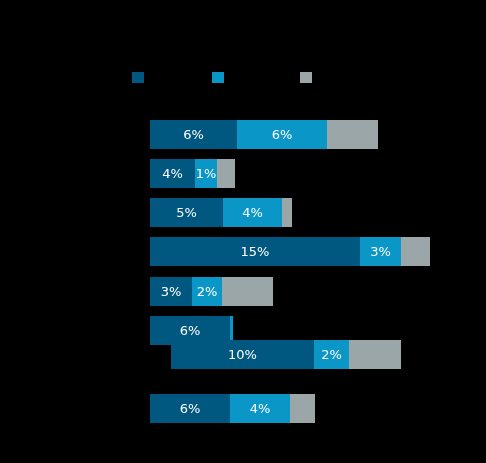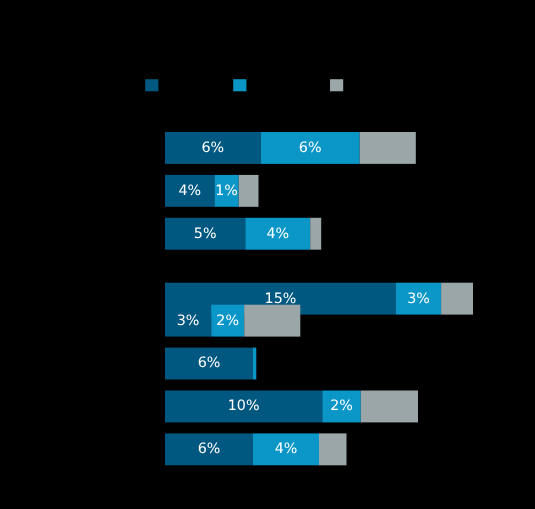--- a/index.html
+++ b/index.html
@@ -58,21 +58,21 @@
       </div>
       <div class="bar-row" style="top: 198px; width: 486px;">
         <div class="seg" style="left: 150px; width: 73px; background: rgb(0, 87, 127);">
           <span>5%</span>
         </div>
         <div class="seg" style="left: 223px; width: 59px; background: rgb(11, 150, 200);">
           <span>4%</span>
         </div>
         <div class="seg" style="left: 282px; width: 10px; background: rgb(155, 166, 168);"></div>
       </div>
-      <div class="bar-row" style="top: 237px; width: 486px; margin-top: 20px;">
+      <div class="bar-row" style="top: 237px; width: 486px;">
         <div class="seg" style="left: 150px; width: 210px; background: rgb(0, 87, 127);">
           <span>15%</span>
         </div>
         <div class="seg" style="left: 360px; width: 41px; background: rgb(11, 150, 200);">
           <span>3%</span>
         </div>
         <div class="seg" style="left: 401px; width: 29px; background: rgb(155, 166, 168);"></div>
       </div>
       <div class="bar-row" style="top: 277px; width: 486px;">
         <div class="seg" style="left: 150px; width: 42px; background: rgb(0, 87, 127);">
@@ -82,21 +82,21 @@
           <span>2%</span>
         </div>
         <div class="seg" style="left: 222px; width: 51px; background: rgb(155, 166, 168);"></div>
       </div>
       <div class="bar-row" style="top: 316px; width: 486px;">
         <div class="seg" style="left: 150px; width: 80px; background: rgb(0, 87, 127);">
           <span>6%</span>
         </div>
         <div class="seg" style="left: 230px; width: 3px; background: rgb(11, 150, 200);"></div>
       </div>
-      <div class="bar-row" style="top: 355px; width: 458px;">
+      <div class="bar-row" style="top: 340px; width: 458px; margin-left: 21px;">
         <div class="seg" style="left: 150px; width: 143px; background: rgb(0, 87, 127);">
           <span>10%</span>
         </div>
         <div class="seg" style="left: 293px; width: 35px; background: rgb(11, 150, 200);">
           <span>2%</span>
         </div>
         <div class="seg" style="left: 328px; width: 52px; background: rgb(155, 166, 168);"></div>
       </div>
       <div class="bar-row" style="top: 394px; width: 486px;">
         <div class="seg" style="left: 150px; width: 80px; background: rgb(0, 87, 127);">

